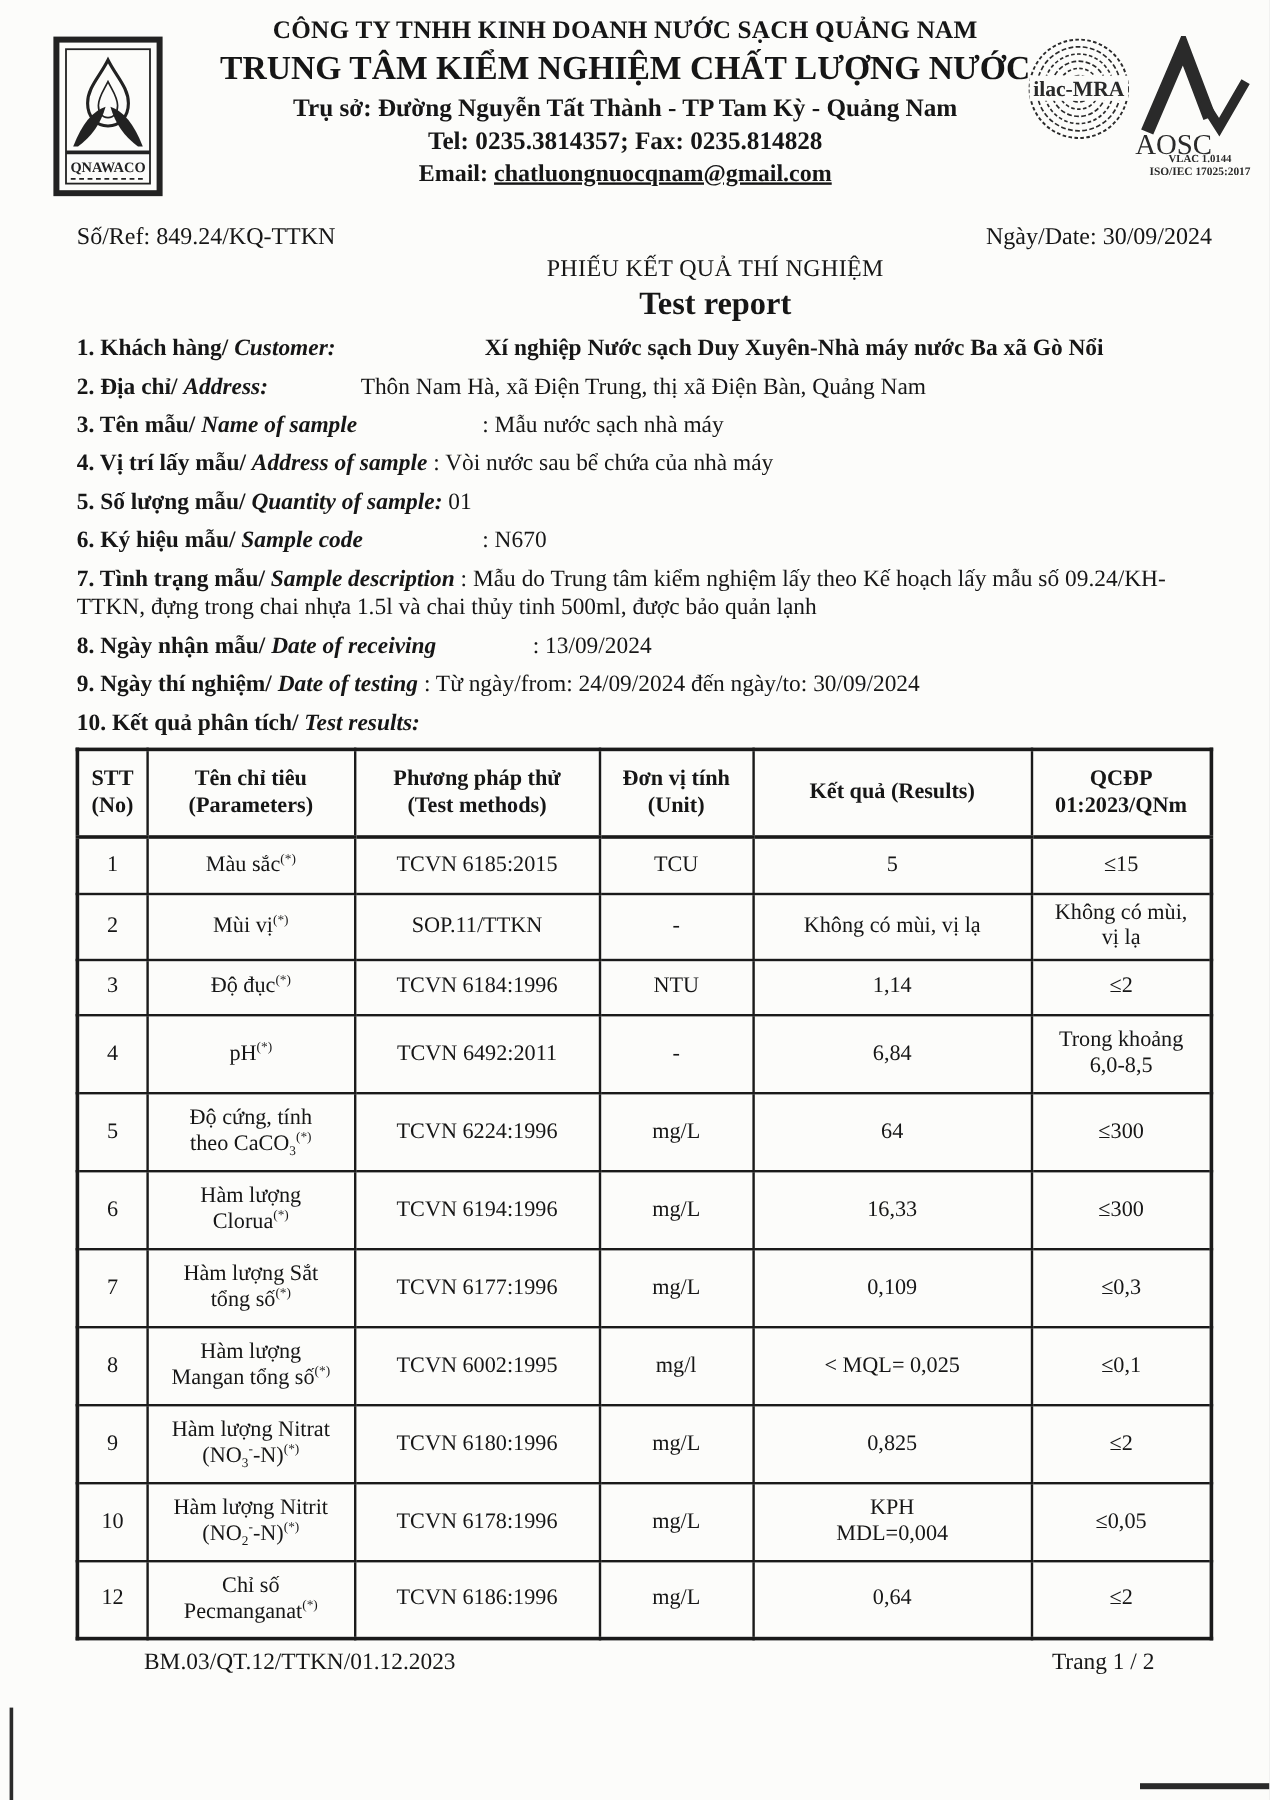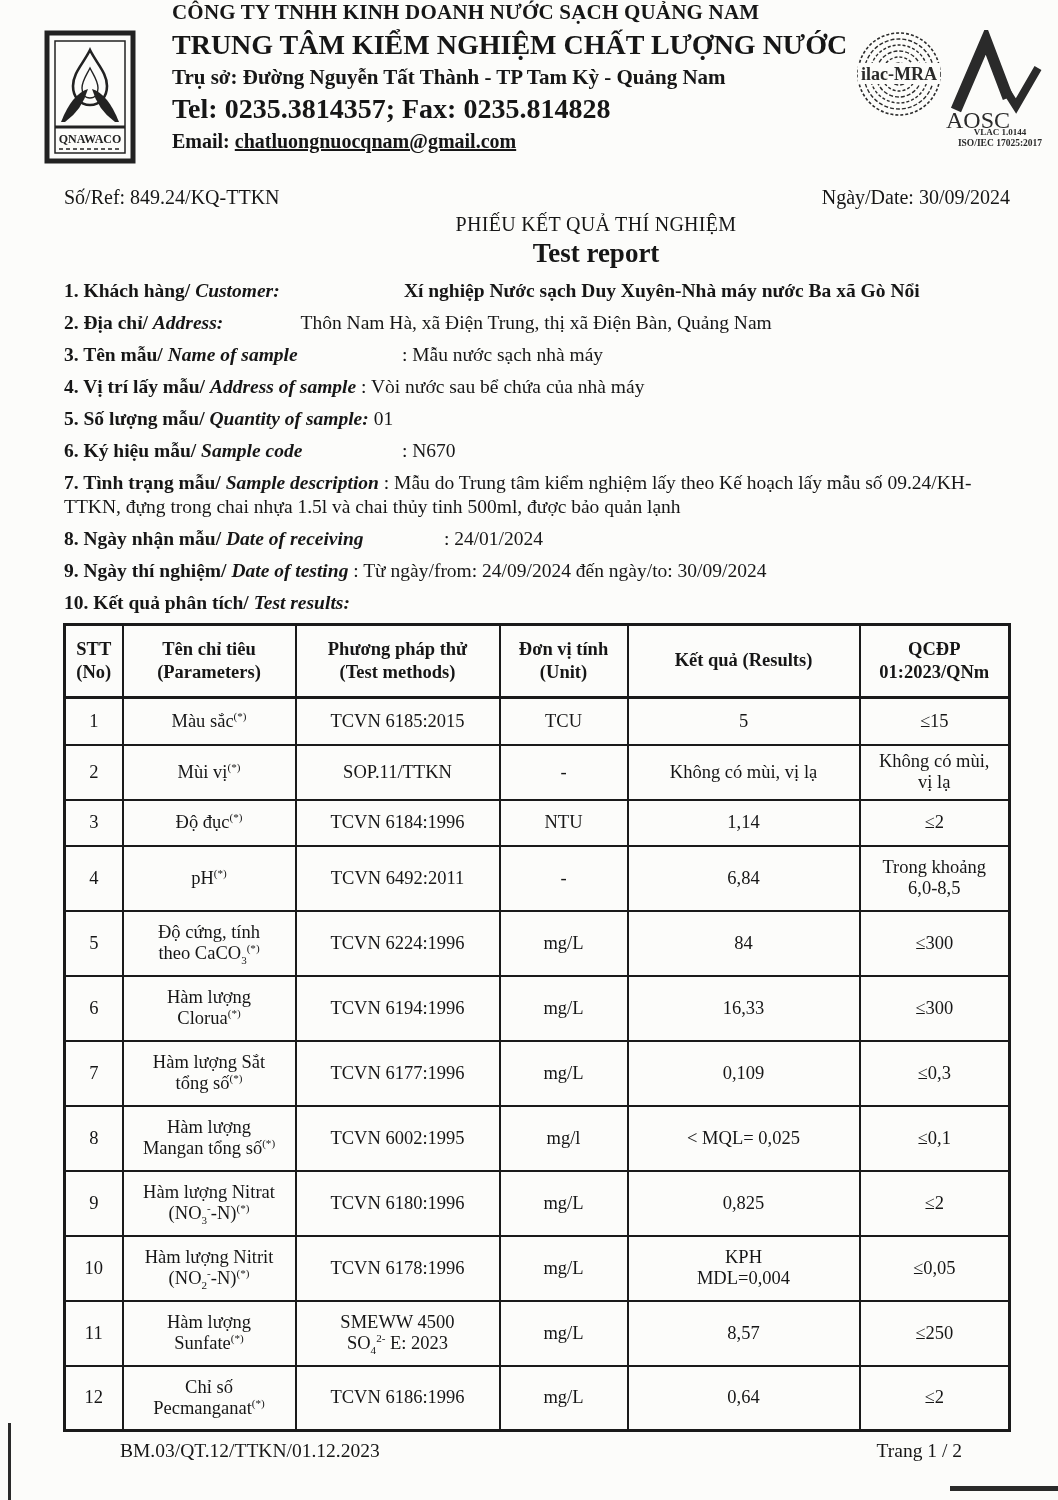--- a/index.html
+++ b/index.html
@@ -9,25 +9,25 @@
     margin:0 auto;
     background:#fcfcfa;
     color:#161616;
     font-family:"Liberation Serif","DejaVu Serif",serif;
     overflow:hidden;
   }
   
   #header{position:relative;height:172px;}
   .logo-left{position:absolute;left:44px;top:30px;}
   .logos-right{position:absolute;right:12px;top:30px;display:flex;align-items:flex-start;gap:2px;}
-  .header-center{margin:0 188px 0 172px;padding-top:0;line-height:1.22;font-family:Liberation Serif, serif;}
+  .header-center{margin:0 188px 0 172px;text-align:center;padding-top:13px;line-height:1.22;font-family:Liberation Serif, serif;}
   .org1{font-size:21px;font-weight:bold;letter-spacing:.2px;}
   .org2{font-size:28px;font-weight:bold;margin-top:2px;}
   .org-addr{font-size:21px;font-weight:bold;margin-top:3px;}
-  .org-tel{font-size:28px;font-weight:bold;margin-top:2px;}
+  .org-tel{font-size:21px;font-weight:bold;margin-top:2px;}
   .org-email{font-size:20px;font-weight:bold;margin-top:2px;}
   .org-email .email{text-decoration:underline;}
   
   #meta-row{display:flex;justify-content:space-between;margin:14px 48px 0 64px;font-size:20px;}
   
   #title-block{text-align:center;margin-left:134px;margin-top:4px;line-height:1.15;}
   .title-vi{font-size:20px;font-weight:normal;letter-spacing:.3px;}
   .title-en{font-size:27px;font-weight:bold;margin-top:2px;}
   
   #info-section{margin:10px 46px 0 64px;}
@@ -133,21 +133,21 @@
   </div>
 
   <div id="info-section">
       <div class="info-line info-line-1"><span class="info-head"><span class="lbl-vi">1. Khách hàng/ </span><span class="lbl-en">Customer:</span></span><span class="info-value bold"> Xí nghiệp Nước sạch Duy Xuyên-Nhà máy nước Ba xã Gò Nổi</span></div>
       <div class="info-line info-line-2"><span class="info-head"><span class="lbl-vi">2. Địa chỉ/ </span><span class="lbl-en">Address:</span></span><span class="info-value"> Thôn Nam Hà, xã Điện Trung, thị xã Điện Bàn, Quảng Nam</span></div>
       <div class="info-line info-line-3"><span class="info-head"><span class="lbl-vi">3. Tên mẫu/ </span><span class="lbl-en">Name of sample</span></span><span class="info-value"> : Mẫu nước sạch nhà máy</span></div>
       <div class="info-line info-line-4"><span class="info-head"><span class="lbl-vi">4. Vị trí lấy mẫu/ </span><span class="lbl-en">Address of sample</span></span><span class="info-value"> : Vòi nước sau bể chứa của nhà máy</span></div>
       <div class="info-line info-line-5"><span class="info-head"><span class="lbl-vi">5. Số lượng mẫu/ </span><span class="lbl-en">Quantity of sample:</span></span><span class="info-value"> 01</span></div>
       <div class="info-line info-line-6"><span class="info-head"><span class="lbl-vi">6. Ký hiệu mẫu/ </span><span class="lbl-en">Sample code</span></span><span class="info-value"> : N670</span></div>
       <div class="info-line info-line-7"><span class="info-head"><span class="lbl-vi">7. Tình trạng mẫu/ </span><span class="lbl-en">Sample description</span></span><span class="info-value"> : Mẫu do Trung tâm kiểm nghiệm lấy theo Kế hoạch lấy mẫu số 09.24/KH-TTKN, đựng trong chai nhựa 1.5l và chai thủy tinh 500ml, được bảo quản lạnh</span></div>
-      <div class="info-line info-line-8"><span class="info-head"><span class="lbl-vi">8. Ngày nhận mẫu/ </span><span class="lbl-en">Date of receiving</span></span><span class="info-value"> : 24/01/2024</span></div>
+      <div class="info-line info-line-8"><span class="info-head"><span class="lbl-vi">8. Ngày nhận mẫu/ </span><span class="lbl-en">Date of receiving</span></span><span class="info-value"> : 13/09/2024</span></div>
       <div class="info-line info-line-9"><span class="info-head"><span class="lbl-vi">9. Ngày thí nghiệm/ </span><span class="lbl-en">Date of testing</span></span><span class="info-value"> : Từ ngày/from: 24/09/2024  đến ngày/to: 30/09/2024</span></div>
       <div class="info-line info-line-10"><span class="info-head"><span class="lbl-vi">10. Kết quả phân tích/ </span><span class="lbl-en">Test results:</span></span><span class="info-value"></span></div>
     </div>
 
   <table id="results-table">
     <colgroup>
       <col style="width:58px">
         <col style="width:173px">
         <col style="width:204px">
       <col style="width:128px">
@@ -195,21 +195,21 @@
           <td>TCVN 6492:2011</td>
           <td>-</td>
           <td>6,84</td>
           <td>Trong khoảng<br>6,0-8,5</td>
         </tr>
         <tr>
           <td>5</td>
           <td>Độ cứng, tính<br>theo CaCO<sub>3</sub><sup>(*)</sup></td>
           <td>TCVN 6224:1996</td>
           <td>mg/L</td>
-          <td>84</td>
+          <td>64</td>
           <td>≤300</td>
         </tr>
         <tr>
           <td>6</td>
           <td>Hàm lượng<br>Clorua<sup>(*)</sup></td>
           <td>TCVN 6194:1996</td>
           <td>mg/L</td>
           <td>16,33</td>
           <td>≤300</td>
         </tr>
@@ -239,28 +239,20 @@
         </tr>
         <tr>
           <td>10</td>
           <td>Hàm lượng Nitrit<br>(NO<sub>2</sub><sup>-</sup>-N)<sup>(*)</sup></td>
           <td>TCVN 6178:1996</td>
           <td>mg/L</td>
           <td>KPH<br>MDL=0,004</td>
           <td>≤0,05</td>
         </tr>
         <tr>
-          <td>11</td>
-          <td>Hàm lượng<br>Sunfate<sup>(*)</sup></td>
-          <td>SMEWW 4500<br>SO<sub>4</sub><sup>2-</sup> E: 2023</td>
-          <td>mg/L</td>
-          <td>8,57</td>
-          <td>≤250</td>
-        </tr>
-        <tr>
           <td>12</td>
           <td>Chỉ số<br>Pecmanganat<sup>(*)</sup></td>
           <td>TCVN 6186:1996</td>
           <td>mg/L</td>
           <td>0,64</td>
           <td>≤2</td>
         </tr>
       </tbody>
   </table>
 

